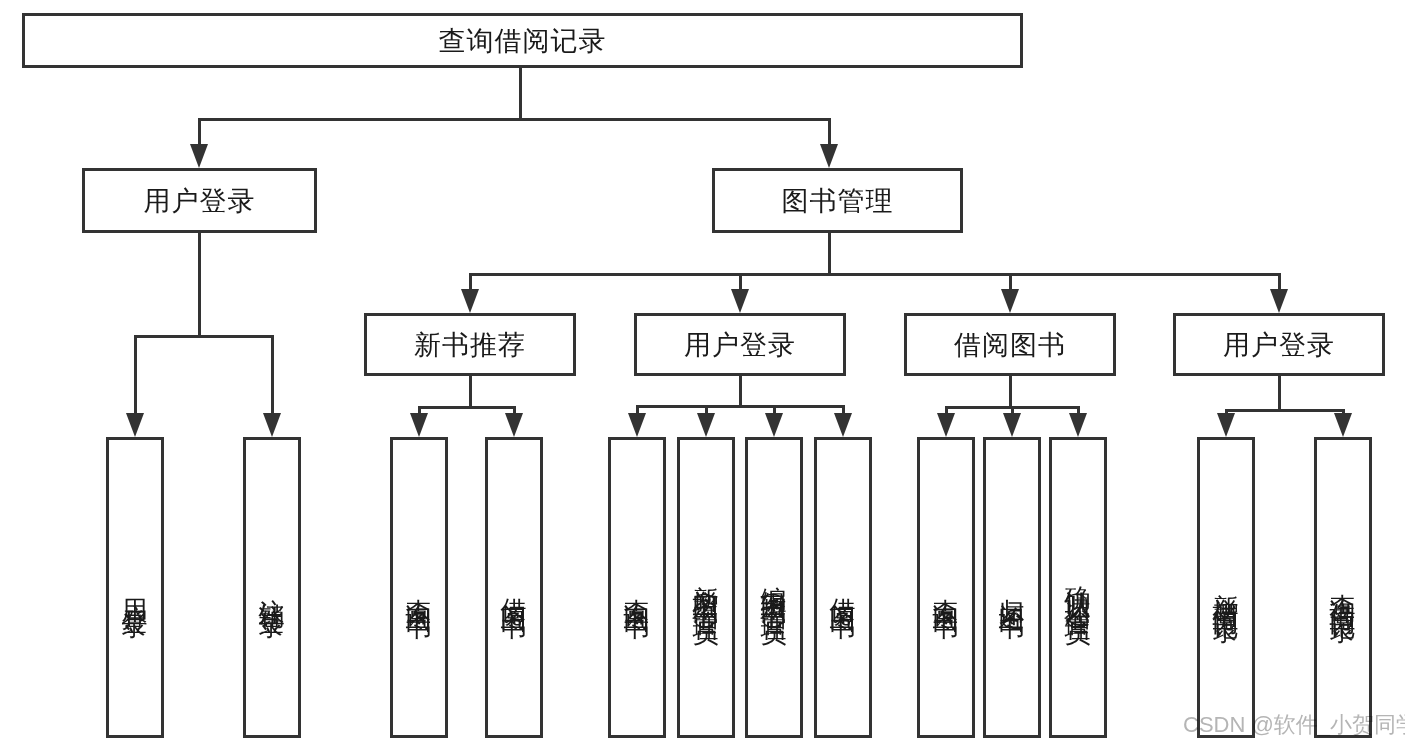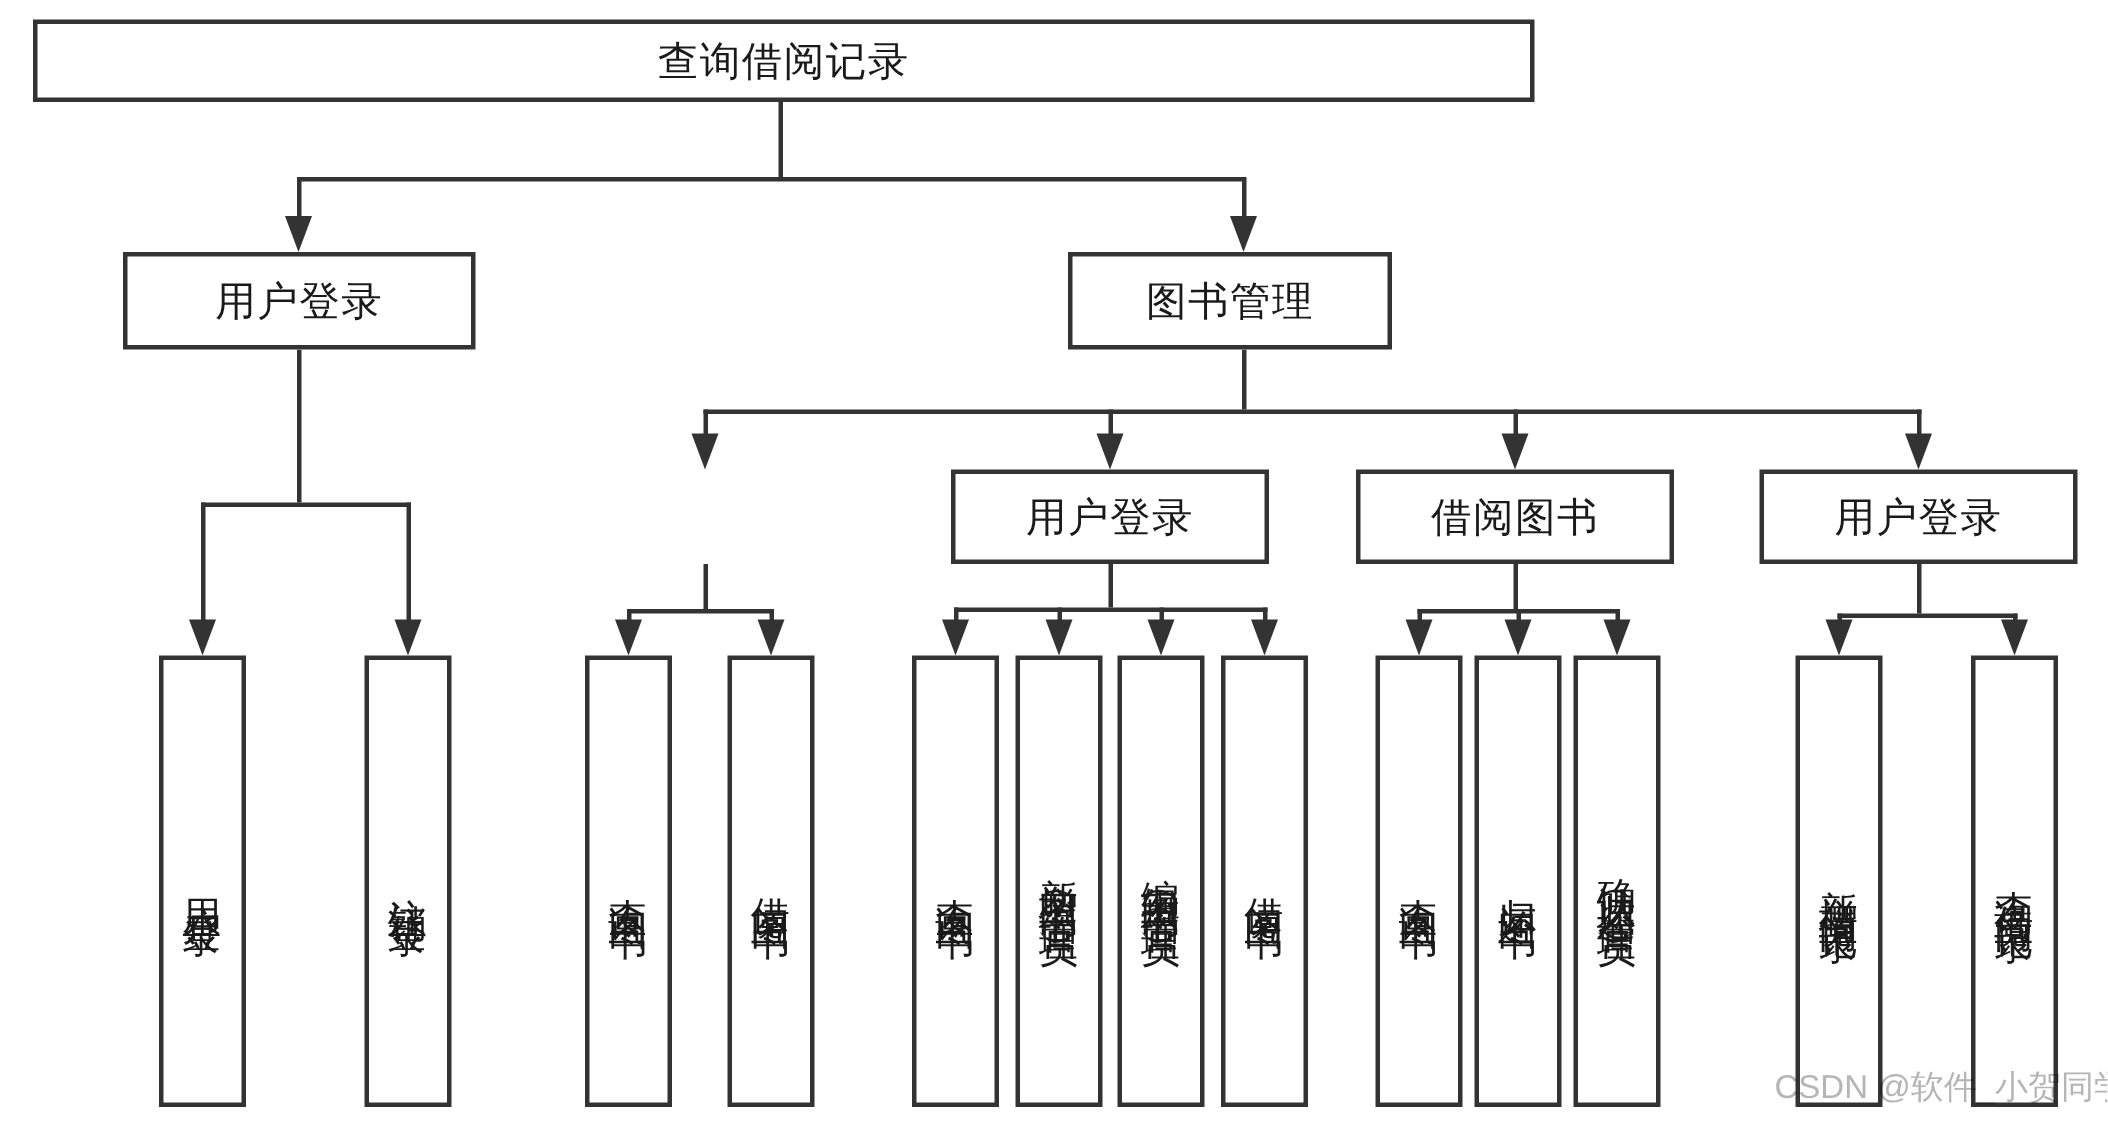--- a/index.html
+++ b/index.html
@@ -65,21 +65,21 @@
   <div class="vline" style="left:519px;top:68px;height:50px"></div>
   <div class="hline" style="left:198px;top:118px;width:632px"></div>
   <div class="vline" style="left:198px;top:118px;height:30px"></div>
   <div class="arrow" style="left:190px;top:144px"></div>
   <div class="vline" style="left:828px;top:118px;height:30px"></div>
   <div class="arrow" style="left:820px;top:144px"></div>
 
   <div class="box hbox" style="left:82px;top:168px;width:235px;height:65px">
     <span>用户登录</span>
   </div>
-  <div class="box hbox" style="left:712px;top:168px;width:216px;height:65px">
+  <div class="box hbox" style="left:712px;top:168px;width:251px;height:65px">
     <span>图书管理</span>
   </div>
 
   <div class="vline" style="left:198px;top:233px;height:102px"></div>
   <div class="hline" style="left:134px;top:335px;width:140px"></div>
   <div class="vline" style="left:134px;top:335px;height:80px"></div>
   <div class="arrow" style="left:126px;top:413px"></div>
   <div class="vline" style="left:271px;top:335px;height:80px"></div>
   <div class="arrow" style="left:263px;top:413px"></div>
 
@@ -87,20 +87,23 @@
   <div class="hline" style="left:469px;top:273px;width:812px"></div>
   <div class="vline" style="left:469px;top:273px;height:20px"></div>
   <div class="arrow" style="left:461px;top:289px"></div>
   <div class="vline" style="left:739px;top:273px;height:20px"></div>
   <div class="arrow" style="left:731px;top:289px"></div>
   <div class="vline" style="left:1009px;top:273px;height:20px"></div>
   <div class="arrow" style="left:1001px;top:289px"></div>
   <div class="vline" style="left:1278px;top:273px;height:20px"></div>
   <div class="arrow" style="left:1270px;top:289px"></div>
 
+  <div class="box hbox" style="left:364px;top:313px;width:212px;height:63px">
+    <span>新书推荐</span>
+  </div>
   <div class="box hbox" style="left:634px;top:313px;width:212px;height:63px">
     <span>用户登录</span>
   </div>
   <div class="box hbox" style="left:904px;top:313px;width:212px;height:63px">
     <span>借阅图书</span>
   </div>
   <div class="box hbox" style="left:1173px;top:313px;width:212px;height:63px">
     <span>用户登录</span>
   </div>
 

